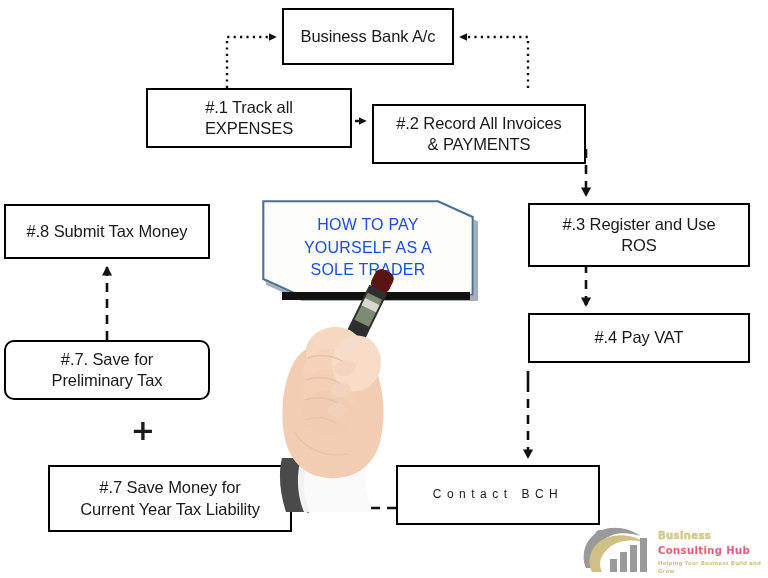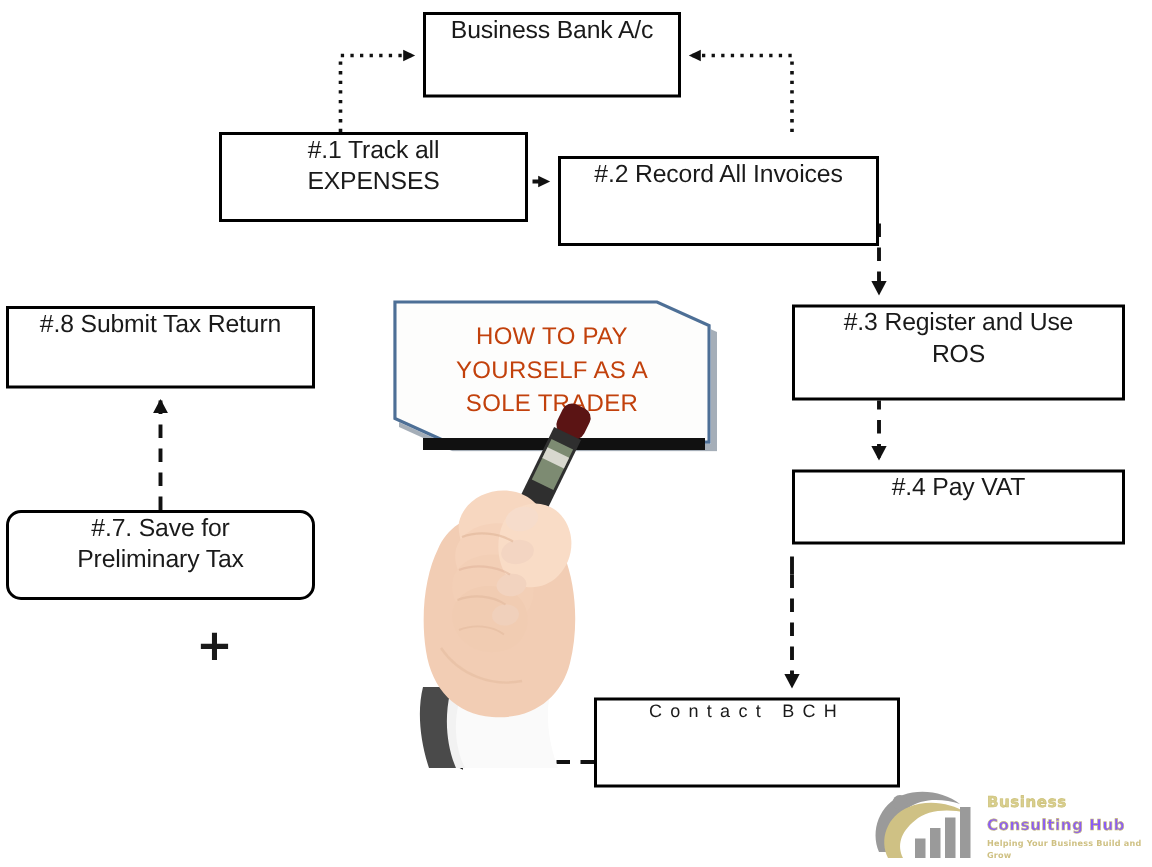--- a/index.html
+++ b/index.html
@@ -32,21 +32,21 @@
     pointer-events: none;
   }
 
   
   .node {
     position: absolute;
     box-sizing: border-box;
     background: #ffffff;
     border: 2.6px solid #000000;
     display: flex;
-    align-items: flex-start;
+    align-items: center;
     justify-content: center;
     text-align: center;
     line-height: 1.28;
     font-size: 16.5px;
     letter-spacing: -0.1px;
     z-index: 3;
   }
   .node .txt { display: block; padding: 0 6px; }
 
   
@@ -116,21 +116,21 @@
     width: 212px;
     height: 96px;
     pointer-events: none;
   }
   #callout-text {
     position: relative;
     text-align: center;
     font-size: 16px;
     line-height: 1.42;
     letter-spacing: 0.2px;
-    color: #c2410c;
+    color: #1d4ed8;
     z-index: 2;
   }
 
   
   #callout-bar {
     position: absolute;
     left: 282px;
     top: 292px;
     width: 188px;
     height: 8px;
@@ -166,21 +166,21 @@
   }
   .logo-line1, .logo-line2 {
     font-family: "DejaVu Sans", sans-serif;
     font-weight: 700;
     font-size: 10px;
     letter-spacing: 0.4px;
     line-height: 15px;
     color: #d9cf8e;
     -webkit-text-stroke: 0.4px #c9bd72;
   }
-  .logo-line2 { color: #8b5cf6; }
+  .logo-line2 { color: #ec4899; }
   .logo-tag {
     font-family: "DejaVu Sans", sans-serif;
     font-size: 5.4px;
     font-weight: 700;
     letter-spacing: 0.15px;
     color: #cfc184;
     line-height: 8px;
     margin-top: 1px;
   }
 </style>
@@ -240,45 +240,52 @@
   <div class="node" id="node-expenses">
     <span class="txt">
       <span>#.1 Track all</span><br>
       <span>EXPENSES</span>
     </span>
   </div>
 
   <div class="node" id="node-invoices">
     <span class="txt">
       <span>#.2 Record All Invoices</span><br>
+      <span>&amp; PAYMENTS</span>
     </span>
   </div>
 
   <div class="node" id="node-ros">
     <span class="txt">
       <span>#.3 Register and Use</span><br>
       <span>ROS</span>
     </span>
   </div>
 
   <div class="node" id="node-vat">
     <span class="txt">#.4 Pay VAT</span>
   </div>
 
   <div class="node" id="node-submit">
-    <span class="txt">#.8 Submit Tax Return</span>
+    <span class="txt">#.8 Submit Tax Money</span>
   </div>
 
   <div class="node" id="node-prelim">
     <span class="txt">
       <span>#.7. Save for</span><br>
       <span>Preliminary Tax</span>
     </span>
   </div>
 
+  <div class="node" id="node-savemoney">
+    <span class="txt">
+      <span>#.7 Save Money for</span><br>
+      <span>Current Year Tax Liability</span>
+    </span>
+  </div>
 
   <div class="node" id="node-contact">
     <span class="txt">Contact BCH</span>
   </div>
 
   <div id="plus-sign">+</div>
 
   <div id="callout-wrap">
     <div id="callout-shadow"></div>
     <div id="callout">

